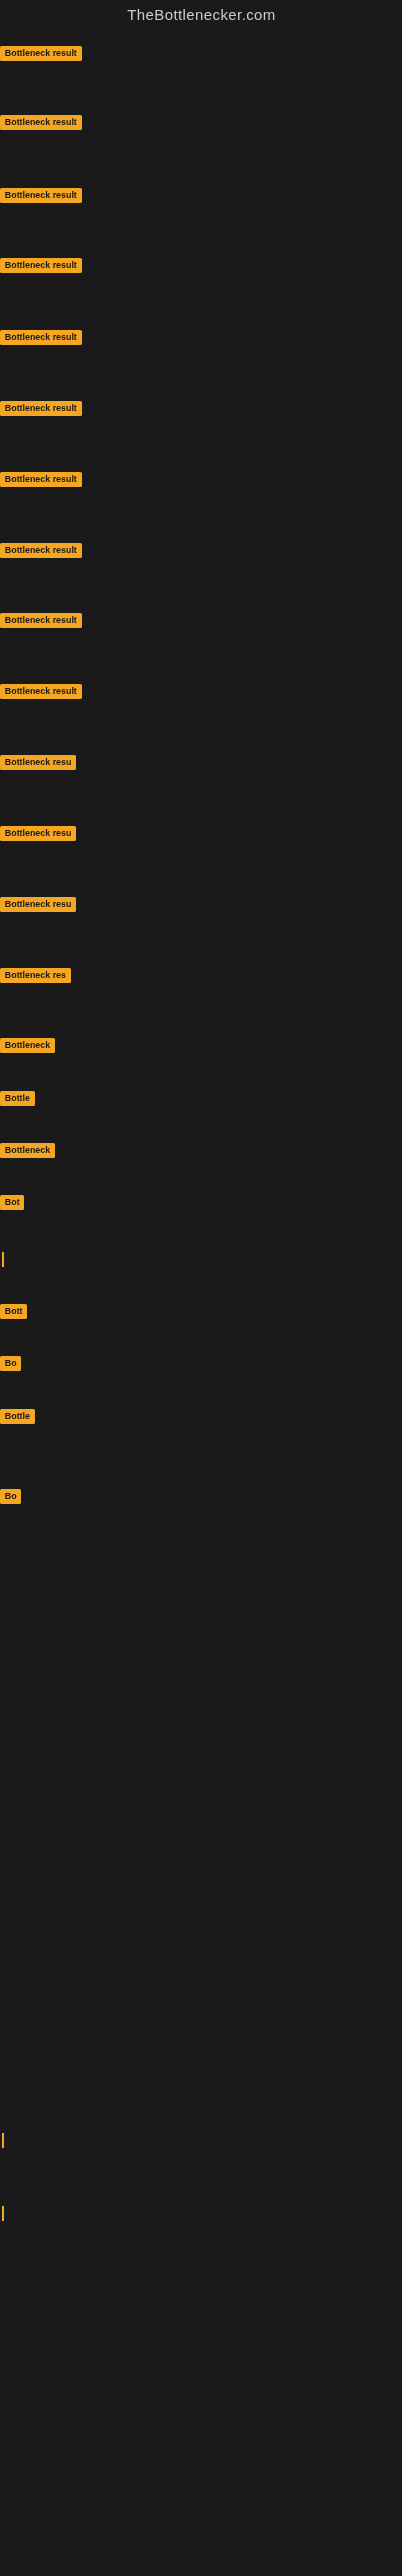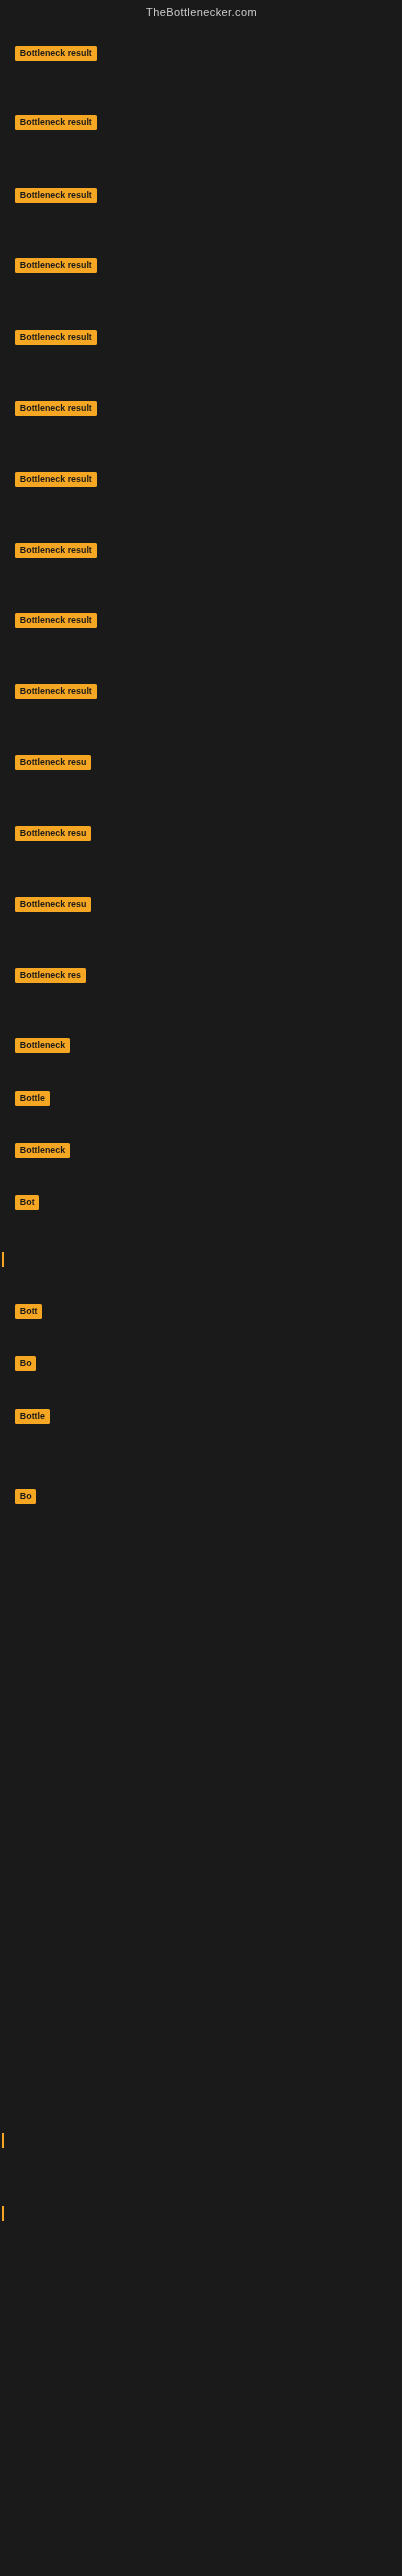--- a/index.html
+++ b/index.html
@@ -10,38 +10,38 @@
     body {
       width: 403px;
       min-height: 2576px;
       background-color: #1a1a1a;
       font-family: Arial, sans-serif;
       position: relative;
     }
     .site-title {
       text-align: center;
       color: #cccccc;
-      font-size: 11px;
+      font-size: 15px;
       padding: 6.4px 0 3.2px 0;
       letter-spacing: 0.4px;
     }
     .badge {
       display: inline-block;
       background-color: #f5a623;
       color: #1a1a1a;
       font-size: 8.9px;
       font-weight: bold;
       padding: 2.4px 4.8px;
       border-radius: 1.6px;
       white-space: nowrap;
       overflow: hidden;
     }
     .badge-container {
       position: absolute;
-      left: 15px;
+      left: 0;
     }
     .vertical-line {
       position: absolute;
       left: 1.6px;
       width: 2.4px;
       height: 14.5px;
       background-color: #f5a623;
     }
   </style>
 </head>

